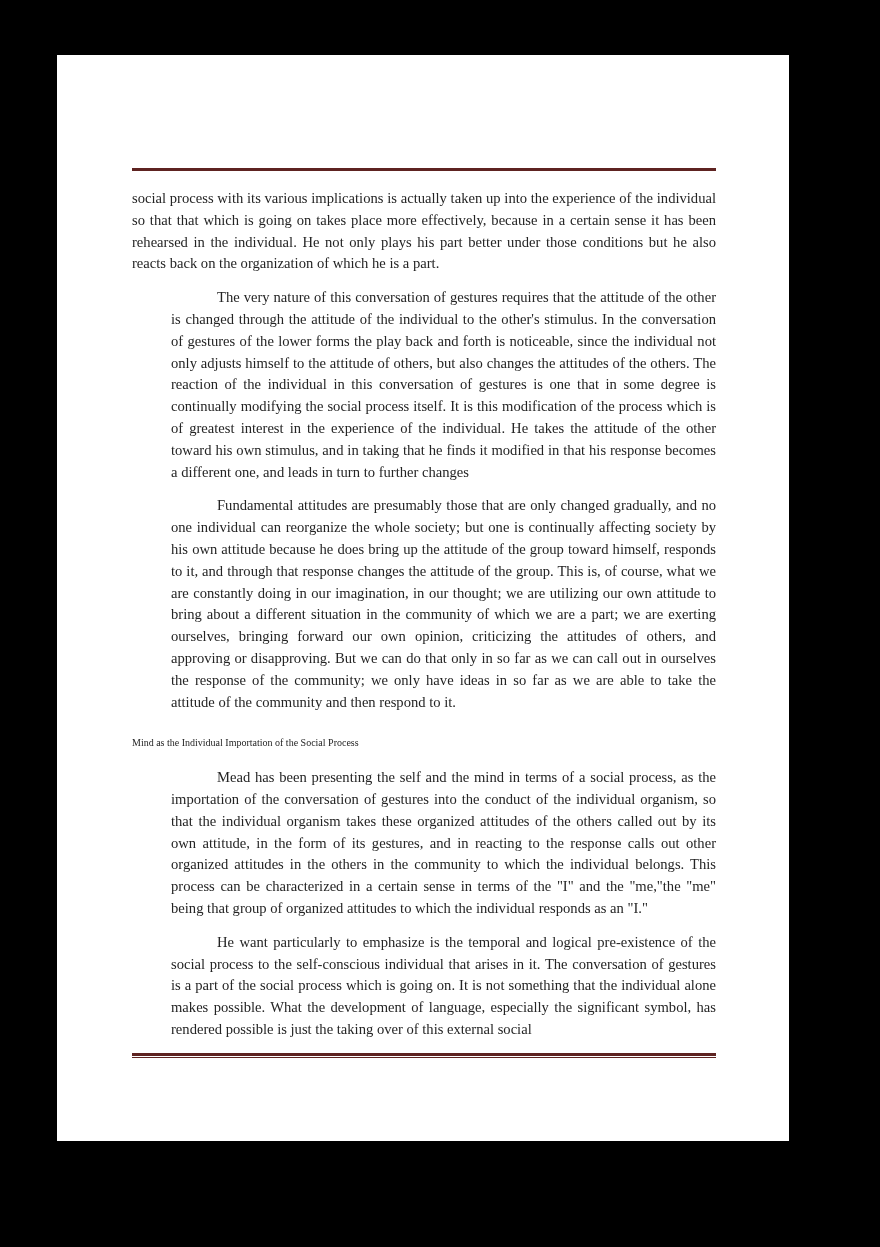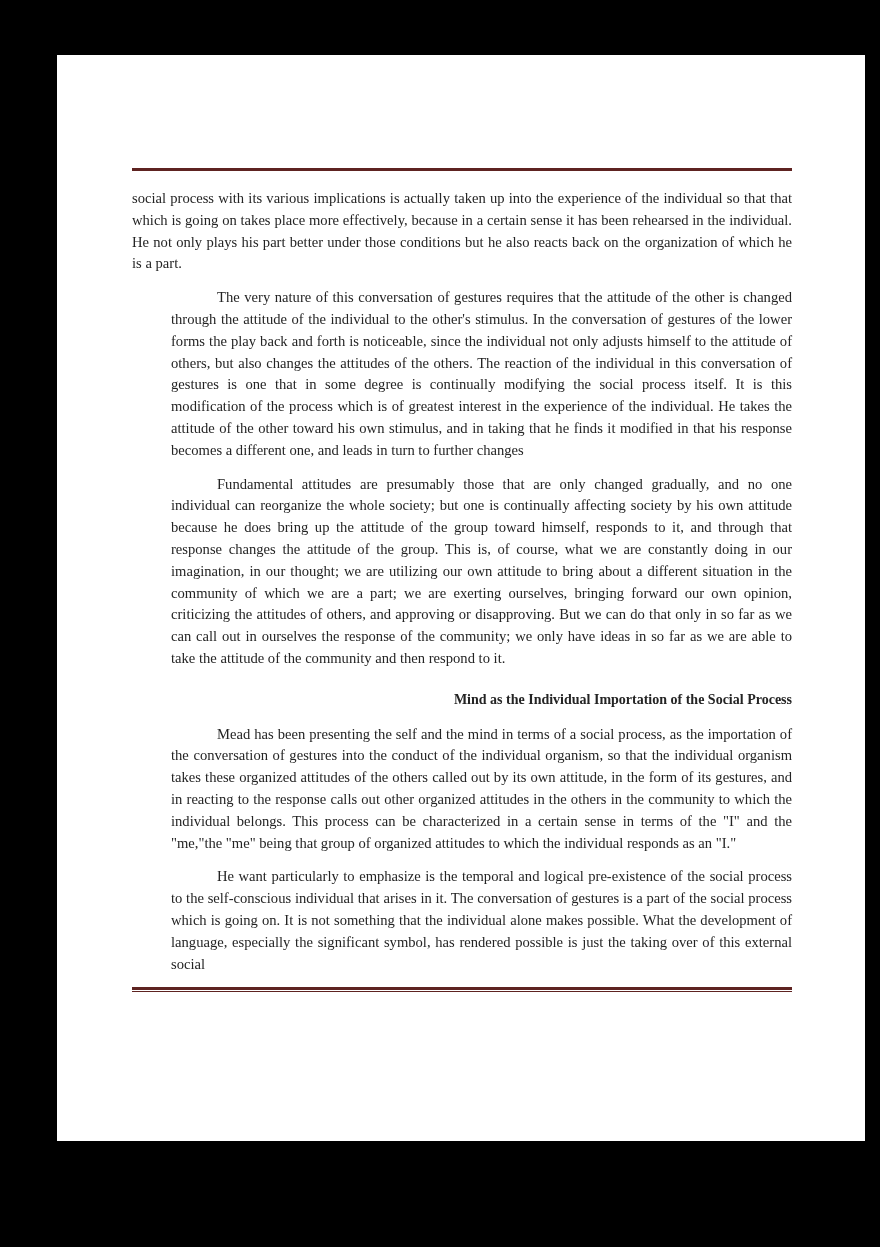--- a/index.html
+++ b/index.html
@@ -10,21 +10,21 @@
     width: 880px;
     height: 1247px;
     background: #000000;
     position: relative;
     font-family: "Liberation Serif", "DejaVu Serif", serif;
   }
   .page {
     position: absolute;
     left: 57px;
     top: 55px;
-    width: 808px;
+    width: 732px;
     height: 1086px;
     background: #ffffff;
   }
   .content {
     position: absolute;
     left: 75px;
     right: 73px;
     top: 113px;
     color: #242424;
   }
@@ -49,25 +49,25 @@
     font-size: 14.6px;
     line-height: 21.8px;
     text-align: justify;
     margin: 0 0 12px 0;
   }
   p.para.indent {
     text-indent: 46px;
     margin-left: 39px;
   }
   h2.section-heading {
-    font-size: 14px;
+    font-size: 10px;
     line-height: 21.8px;
-    font-weight: bold;
+    font-weight: normal;
     margin: 19px 0 13px 0;
-    text-align: right;
+    text-align: left;
   }
 </style>
 </head>
 <body>
 
 <div class="page">
   <div class="content">
 
     <hr class="rule top-rule">
 

